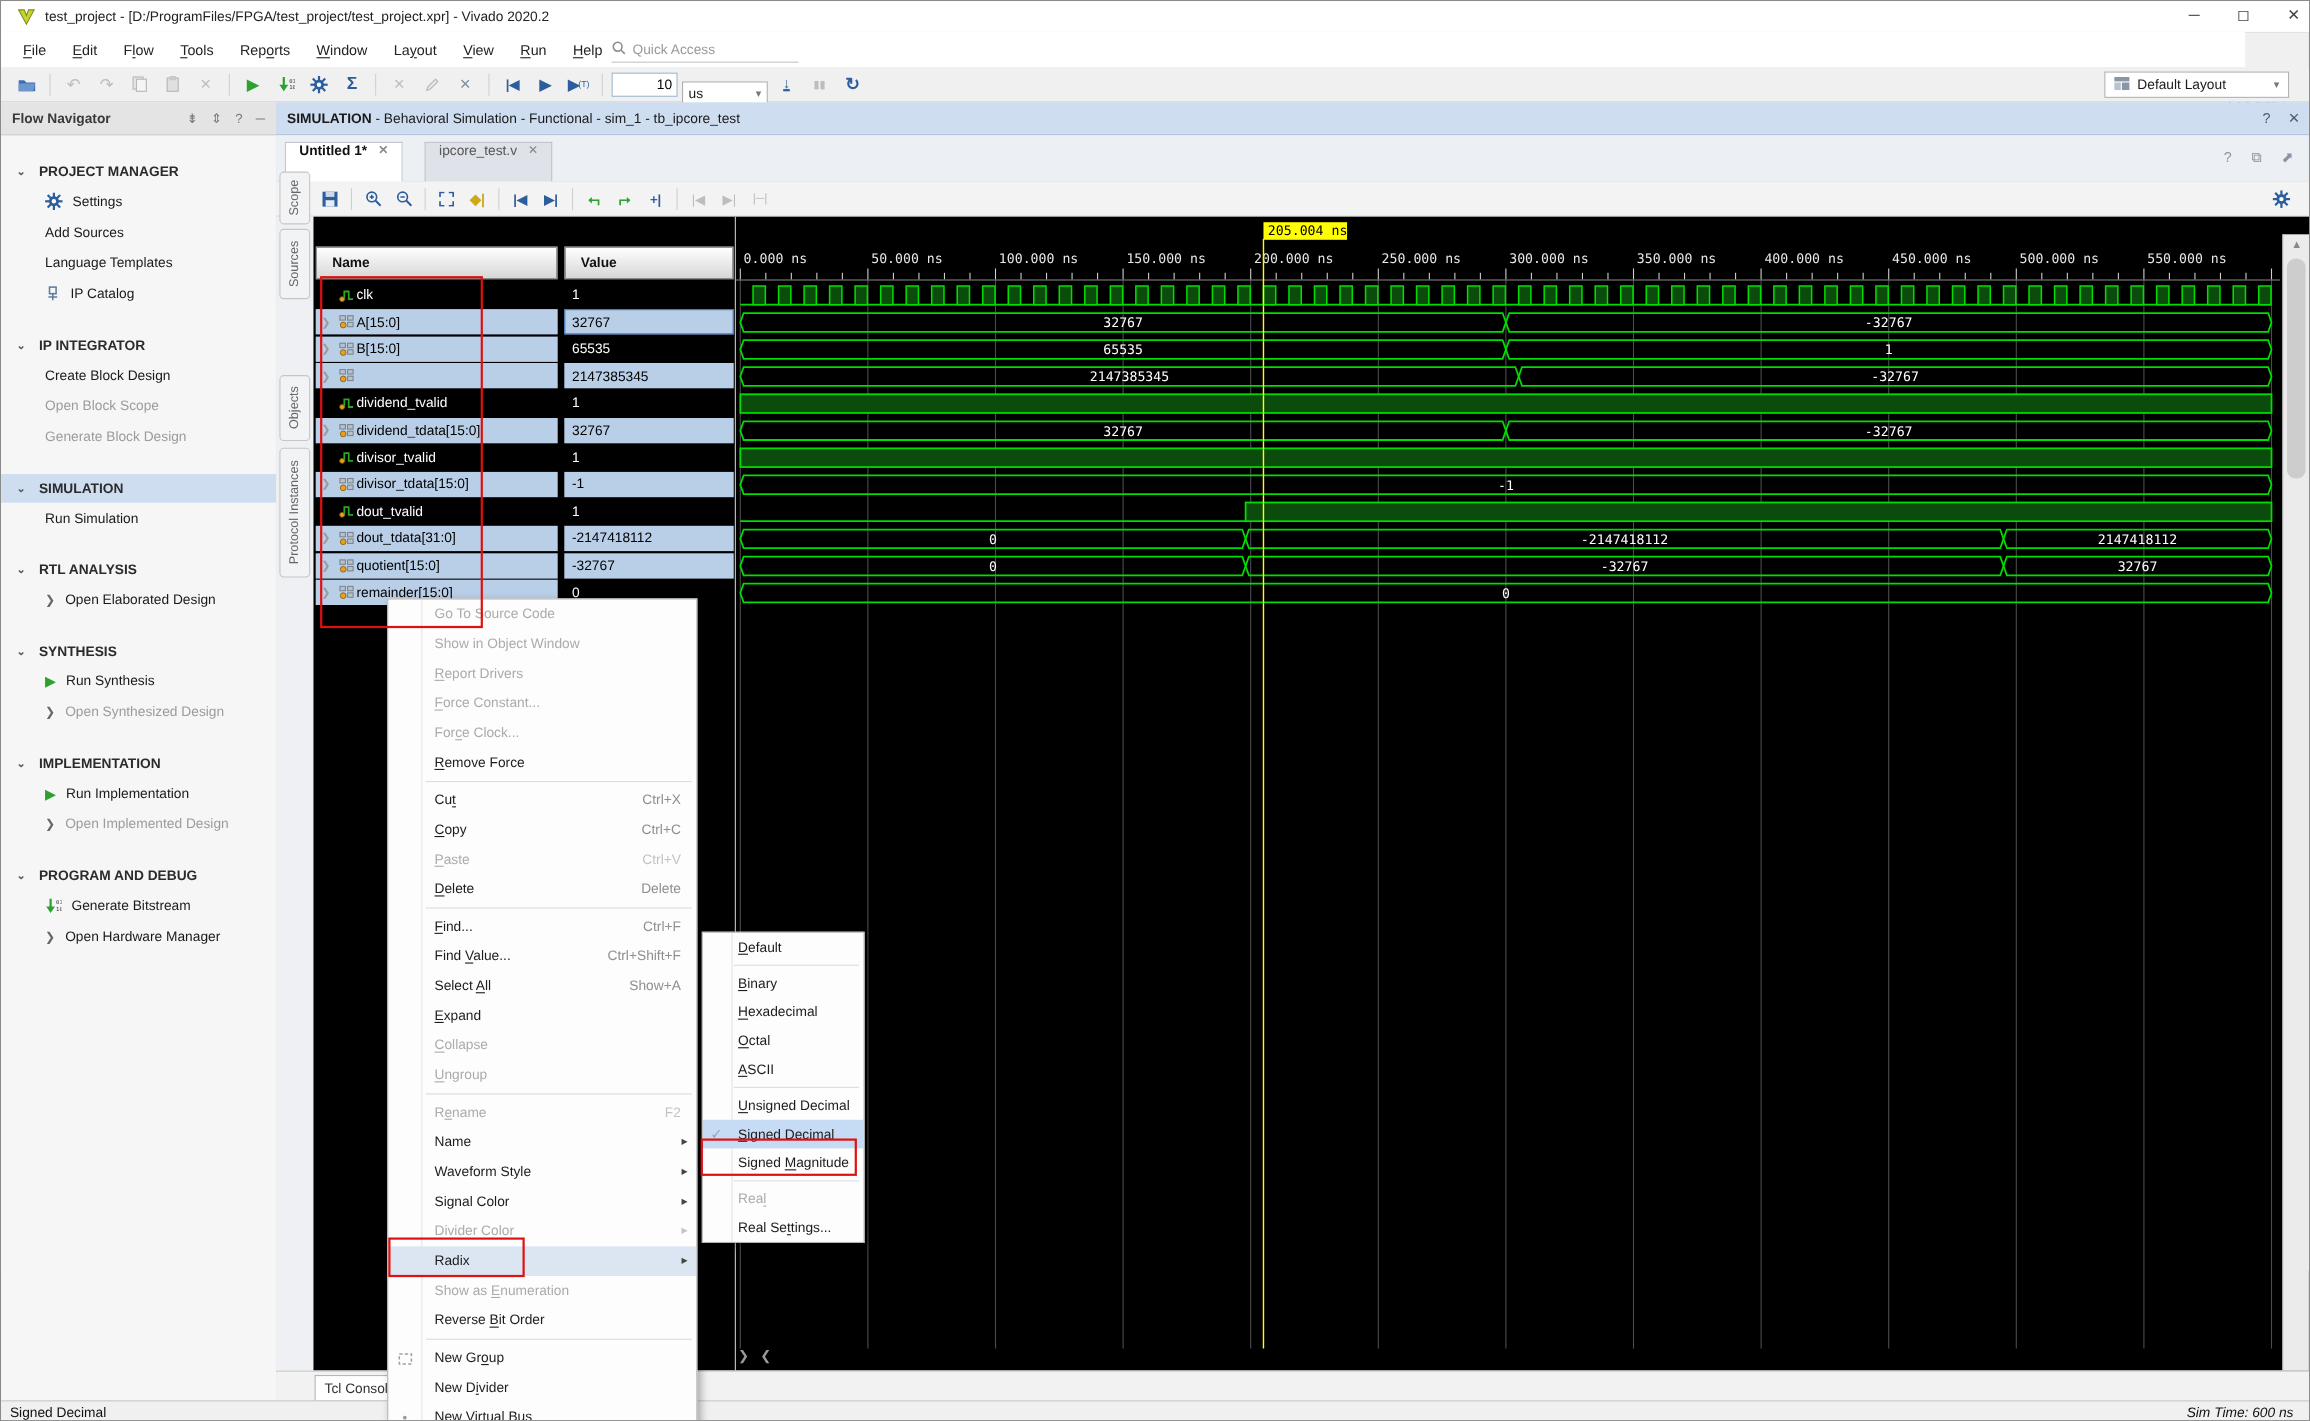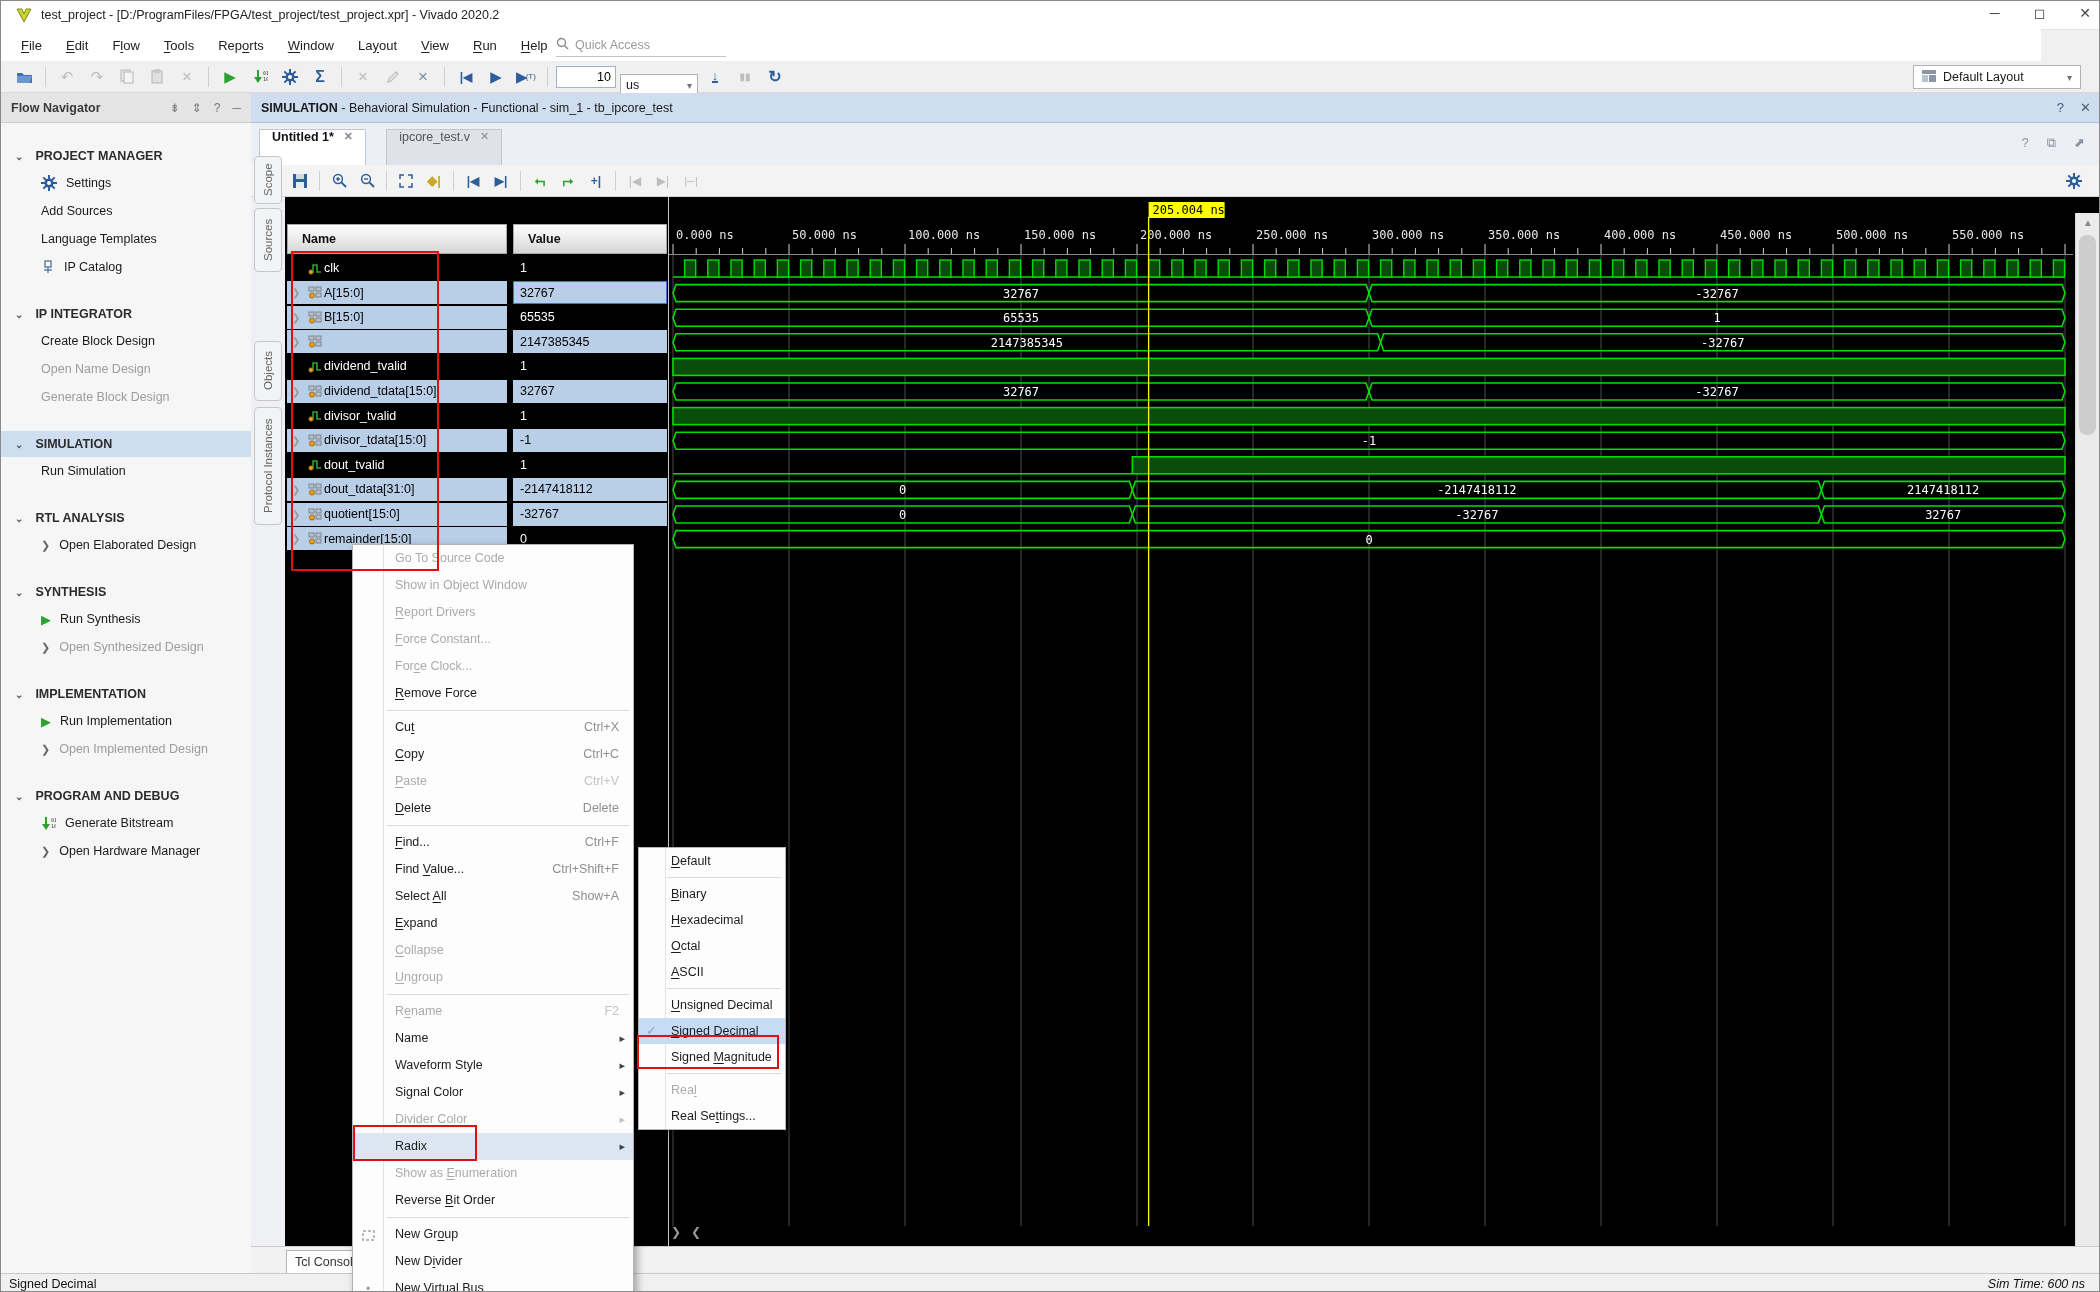--- a/index.html
+++ b/index.html
@@ -302,21 +302,21 @@
         </div>
         <div class="fn-section">
           <div class="fn-sec-head">
             <span class="fn-chev">⌄</span>
             <span>IP INTEGRATOR</span>
           </div>
           <div class="fn-item">
             <span>Create Block Design</span>
           </div>
           <div class="fn-item disabled">
-            <span>Open Name Design</span>
+            <span>Open Block Scope</span>
           </div>
           <div class="fn-item disabled">
             <span>Generate Block Design</span>
           </div>
         </div>
         <div class="fn-section">
           <div class="fn-sec-head selected">
             <span class="fn-chev">⌄</span>
             <span>SIMULATION</span>
           </div>

